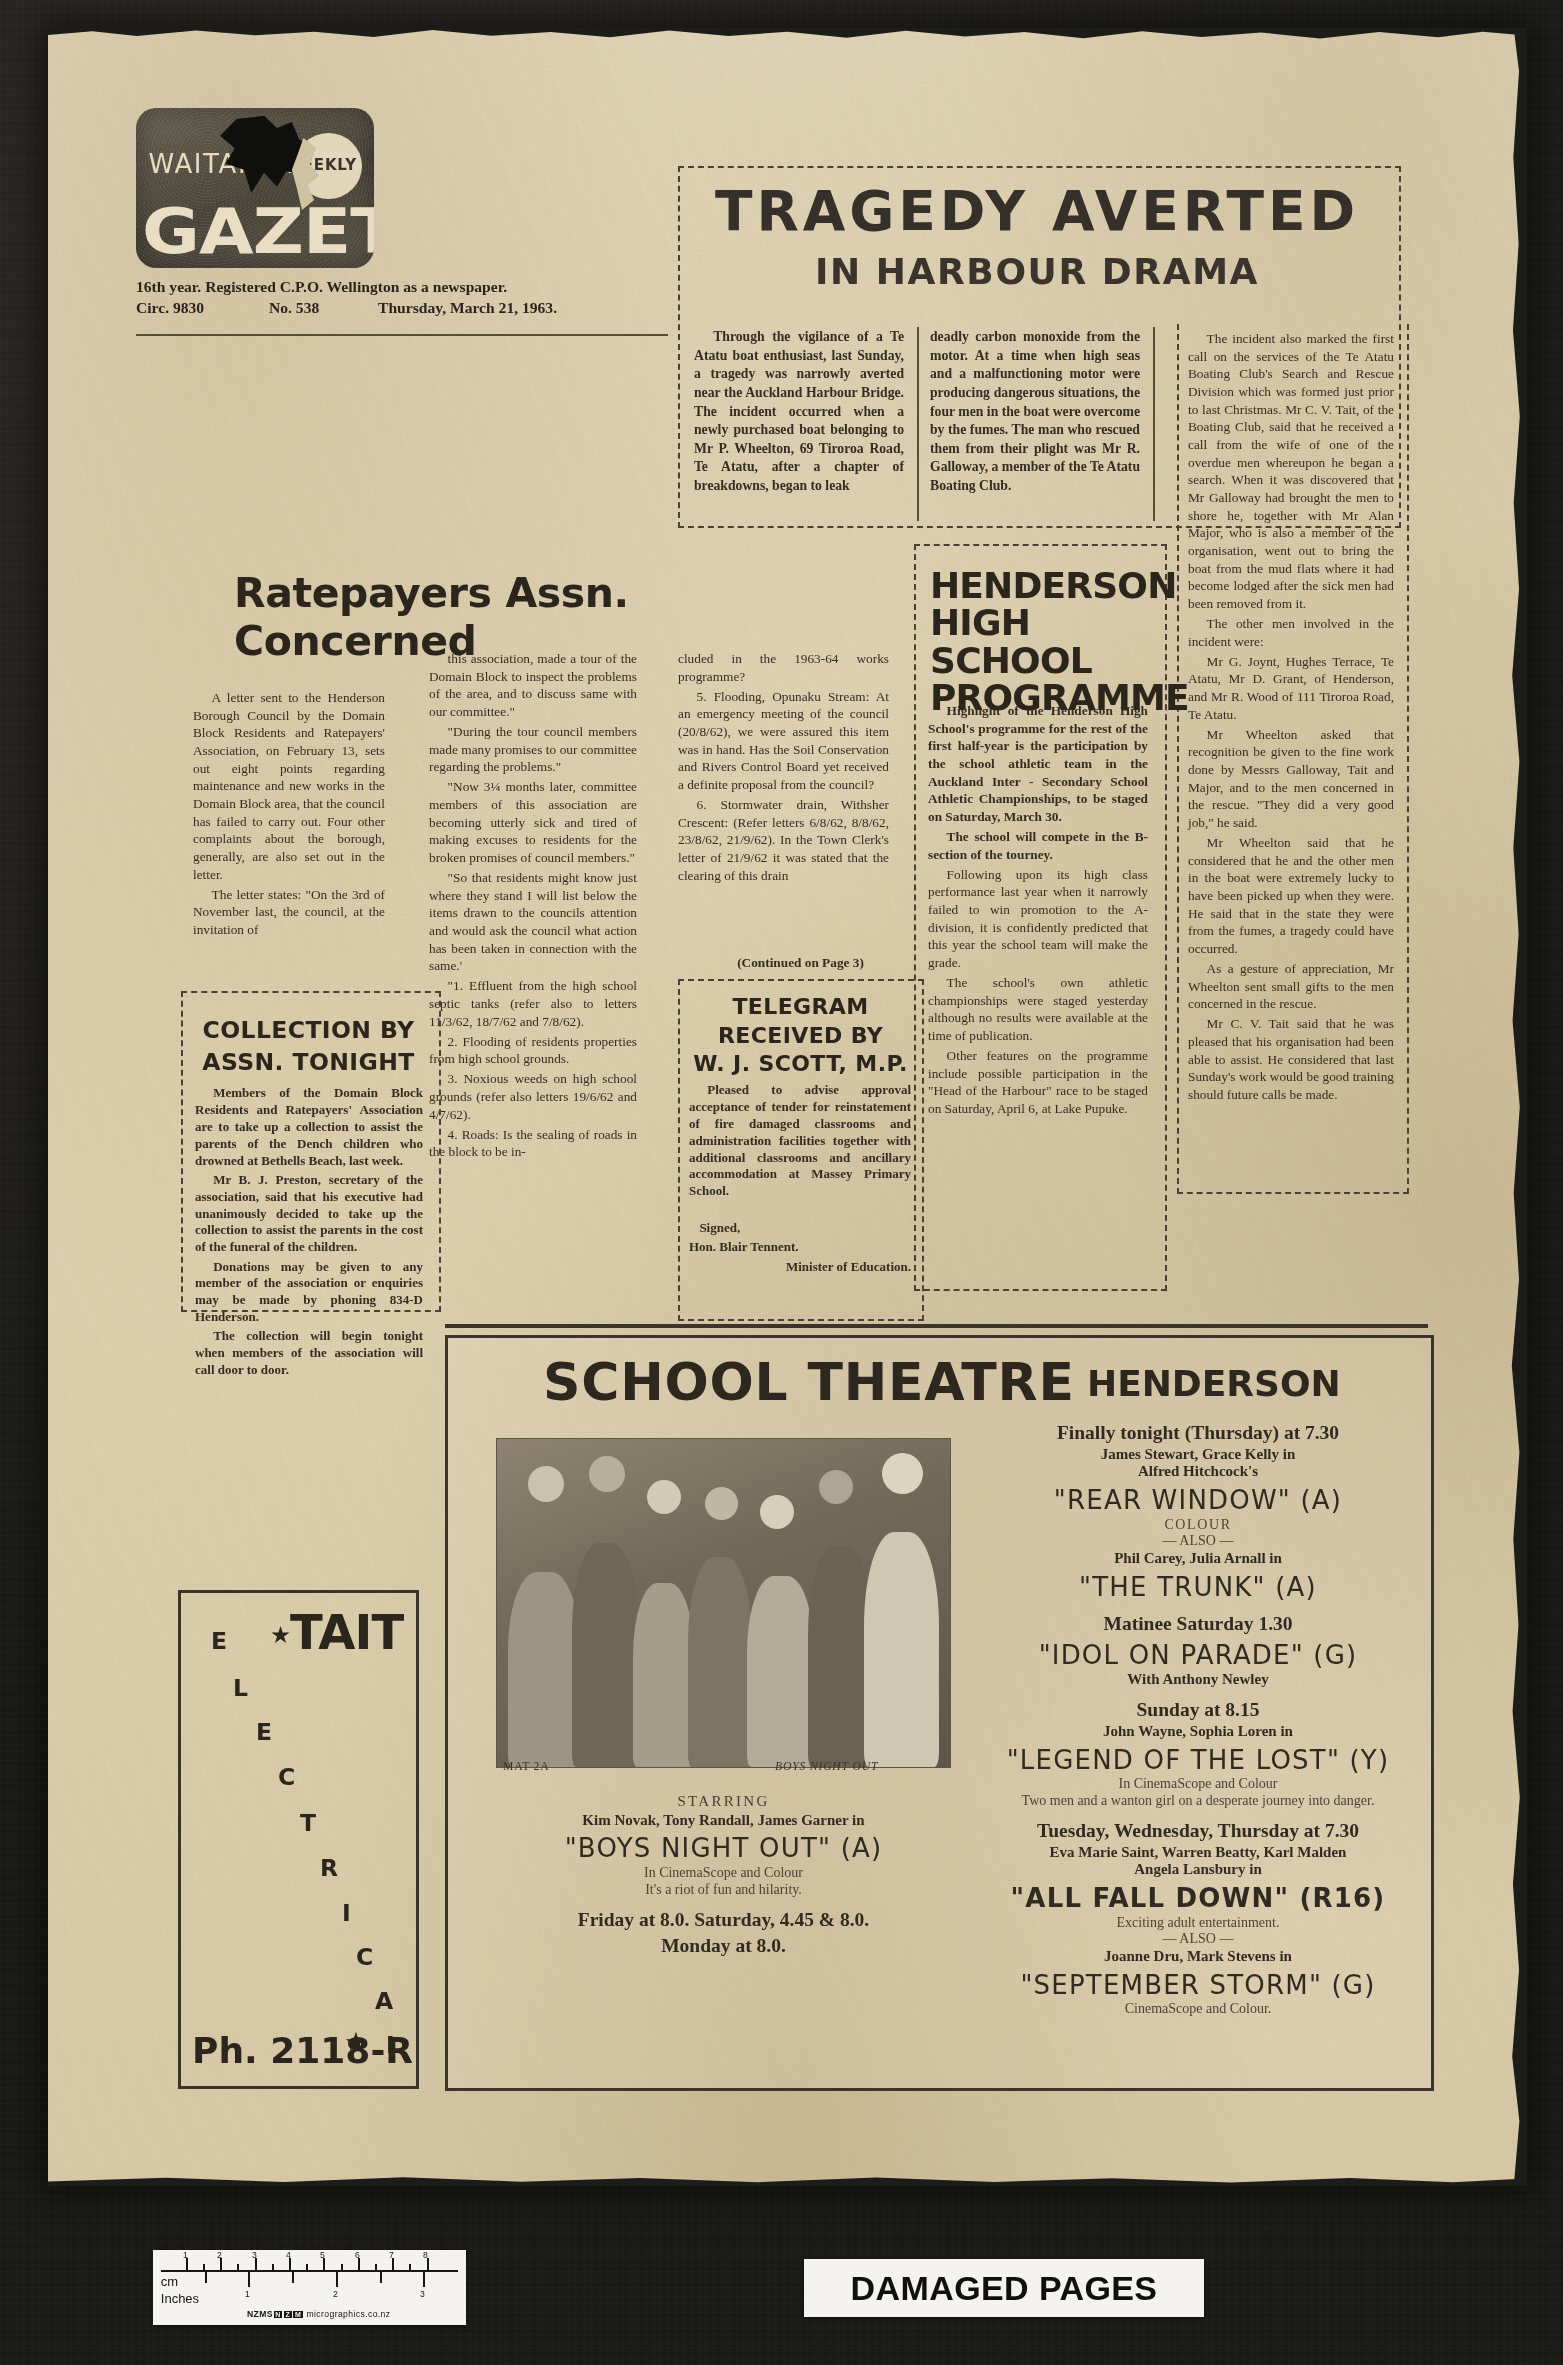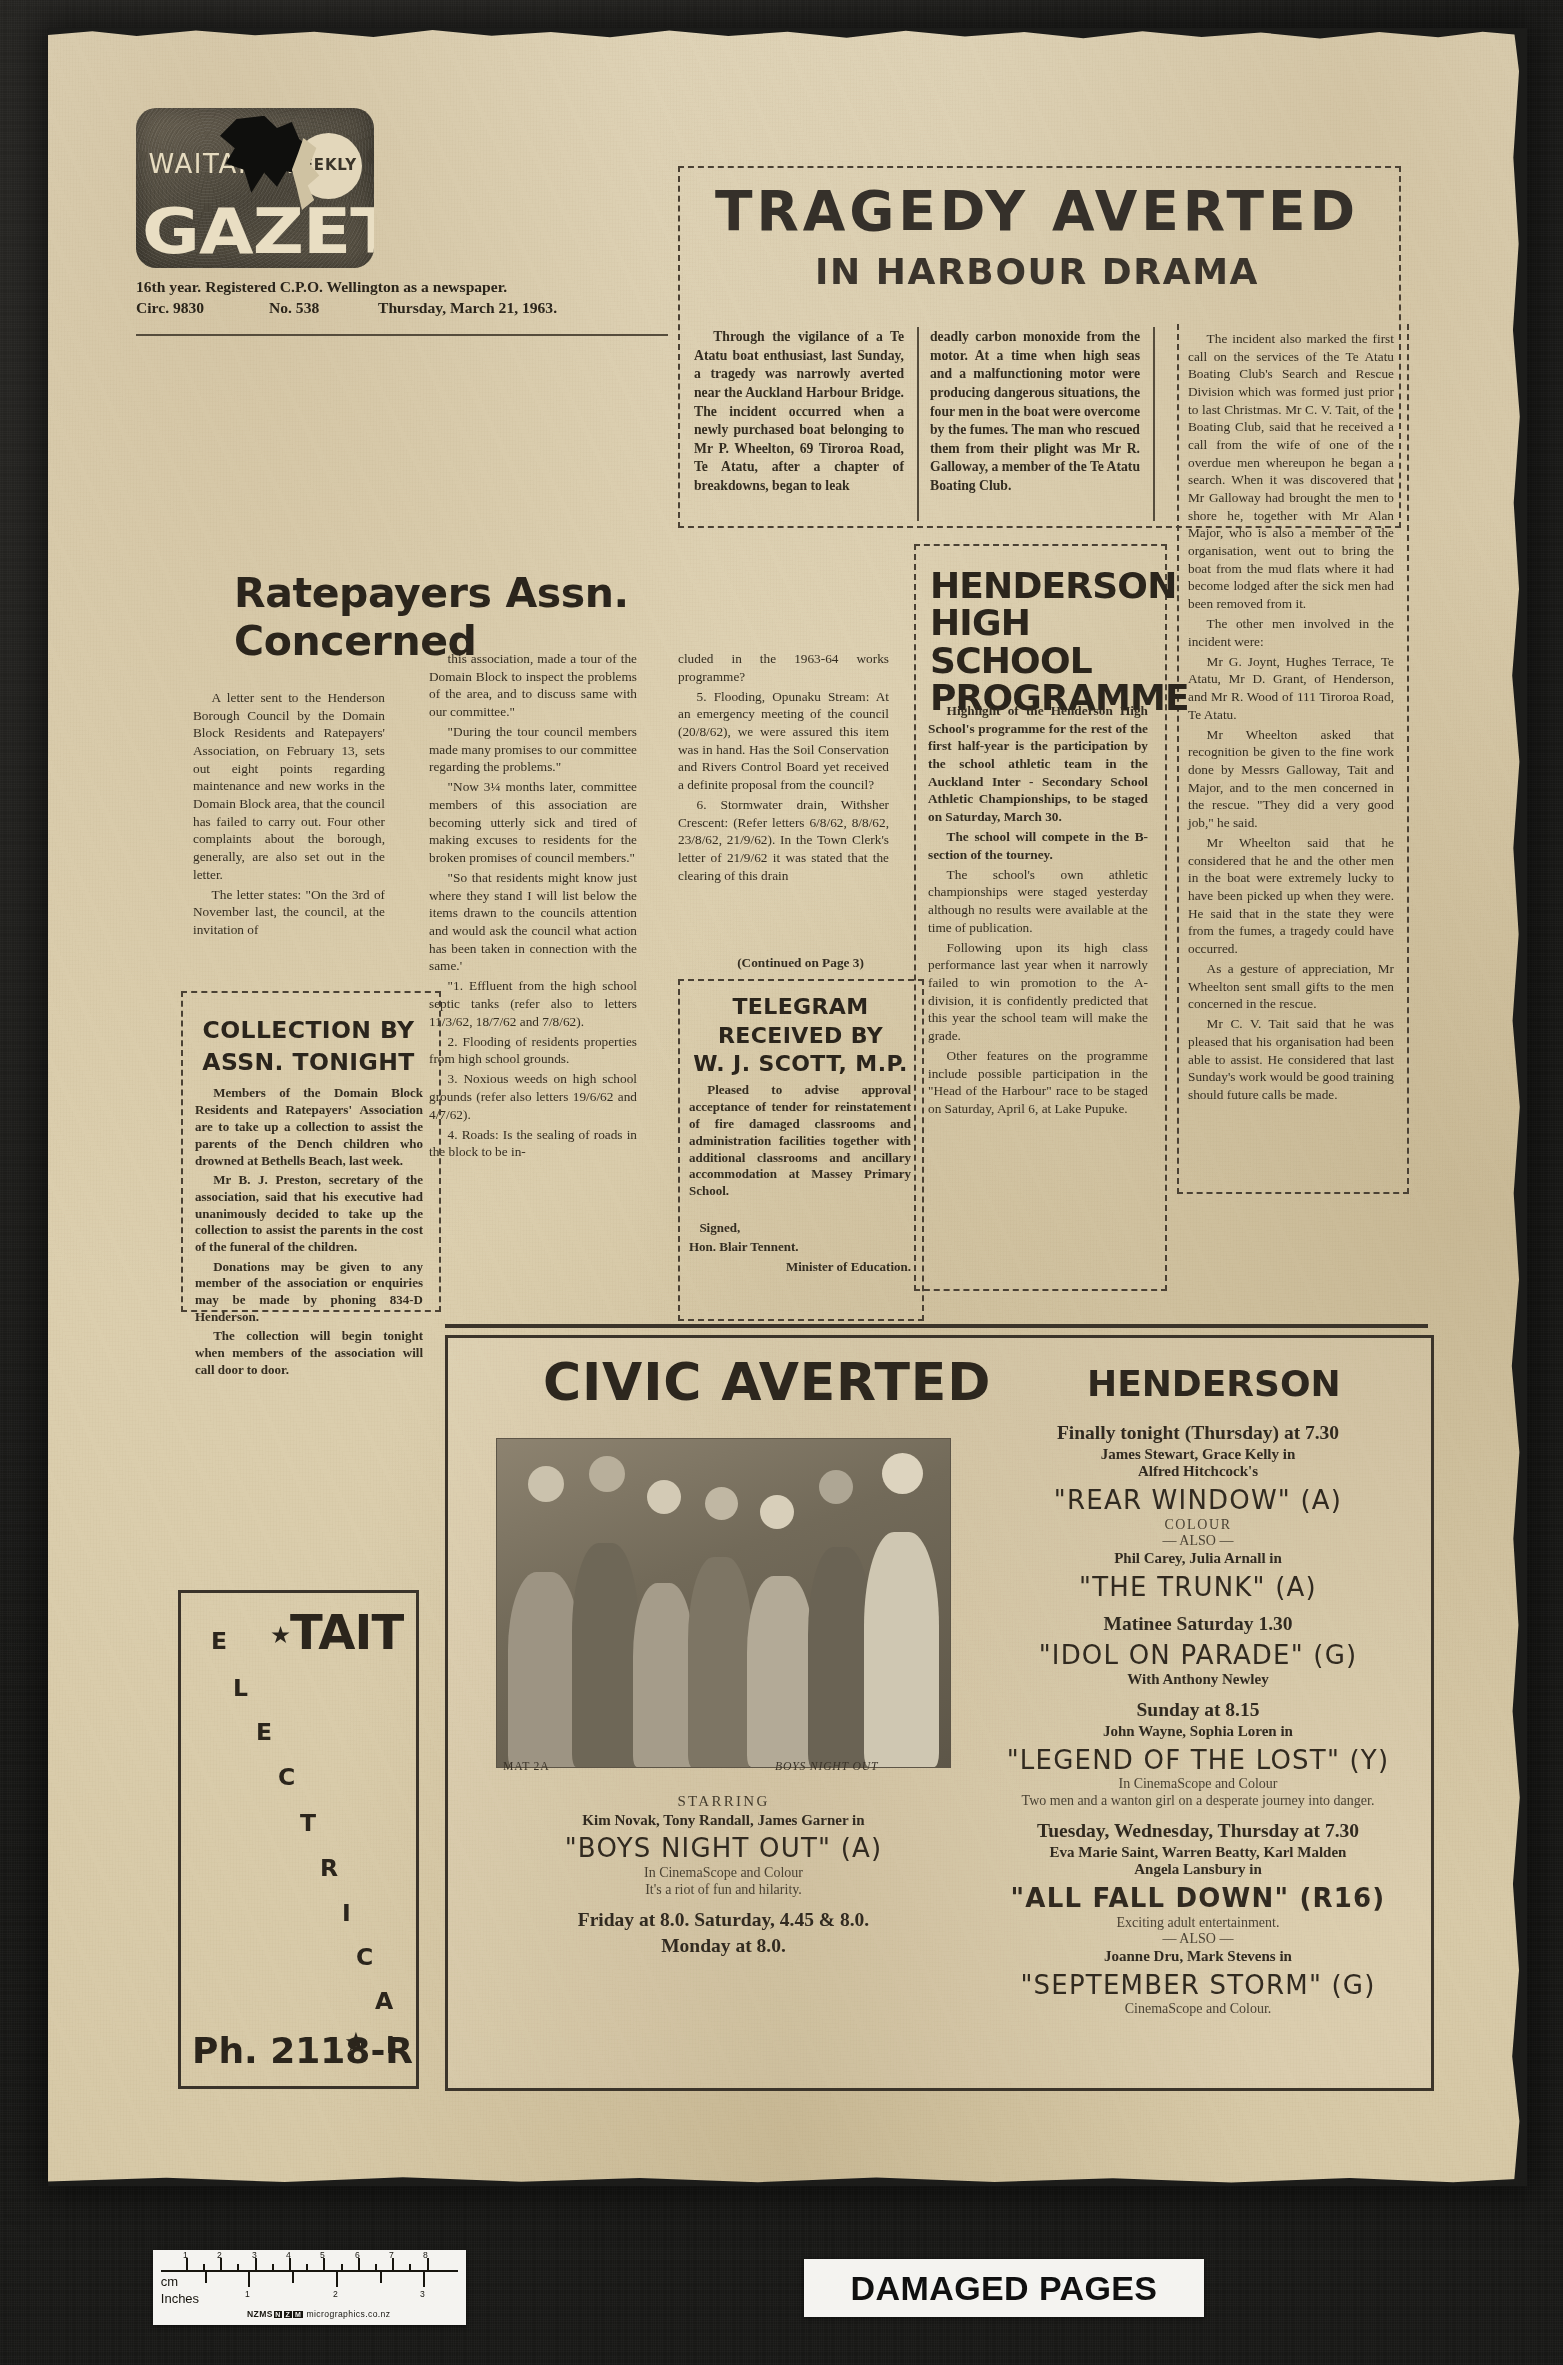--- a/index.html
+++ b/index.html
@@ -231,22 +231,22 @@
 
   <div class="dashbox" style="left:866px;top:516px;width:249px;height:743px;"></div>
   <div class="h-hhs">
     <span class="blk">HENDERSON</span>
     <span class="blk">HIGH SCHOOL</span>
     <span class="blk">PROGRAMME</span>
   </div>
   <div class="col c-body" style="left:880px;top:674px;width:220px;">
     <p style="font-weight:700">Highlight of the Henderson High School's programme for the rest of the first half-year is the participation by the school athletic team in the Auckland Inter - Secondary School Athletic Championships, to be staged on Saturday, March 30.</p>
     <p style="font-weight:700">The school will compete in the B-section of the tourney.</p>
+    <p>Following upon its high class performance last year when it narrowly failed to win promotion to the A-division, it is confidently predicted that this year the school team will make the grade.</p>
     <p>The school's own athletic championships were staged yesterday although no results were available at the time of publication.</p>
-    <p>Following upon its high class performance last year when it narrowly failed to win promotion to the A-division, it is confidently predicted that this year the school team will make the grade.</p>
     <p>Other features on the programme include possible participation in the "Head of the Harbour" race to be staged on Saturday, April 6, at Lake Pupuke.</p>
   </div>
 
   <div class="dashbox" style="left:133px;top:963px;width:256px;height:317px;"></div>
   <div class="h-collection">
     <span class="blk">COLLECTION BY</span>
     <span class="blk">ASSN. TONIGHT</span>
   </div>
   <div class="col c-small" style="left:147px;top:1057px;width:228px;font-weight:700;">
     <p>Members of the Domain Block Residents and Ratepayers' Association are to take up a collection to assist the parents of the Dench children who drowned at Bethells Beach, last week.</p>
@@ -264,21 +264,21 @@
   <div class="col c-small" style="left:641px;top:1054px;width:222px;font-weight:700;">
     <p>Pleased to advise approval acceptance of tender for reinstatement of fire damaged classrooms and administration facilities together with additional classrooms and ancillary accommodation at Massey Primary School.</p>
     <p style="text-indent:0.8em;margin-top:20px">Signed,</p>
     <p style="text-align:left;text-indent:0">Hon. Blair Tennent.</p>
     <p style="text-align:right;text-indent:0">Minister of Education.</p>
   </div>
 
   <div class="rule-thick" style="left:397px;top:1296px;width:983px;"></div>
 
   <div class="civic">
-    <div class="civic-title">CIVIC AVERTED</div>
+    <div class="civic-title">SCHOOL THEATRE</div>
     <div class="civic-hend">HENDERSON</div>
 
     <div class="civic-photo">
       <div class="fig" style="left:11px;width:72px;height:195px;background:#9d9483;"></div>
       <div class="fig" style="left:75px;width:67px;height:224px;background:#6e6757;"></div>
       <div class="fig" style="left:136px;width:61px;height:184px;background:#a59c8a;"></div>
       <div class="fig" style="left:191px;width:64px;height:210px;background:#7d7564;"></div>
       <div class="fig" style="left:250px;width:67px;height:191px;background:#b3aa97;"></div>
       <div class="fig" style="left:311px;width:64px;height:220px;background:#6a6354;"></div>
       <div class="fig" style="left:367px;width:75px;height:235px;background:#cfc7b2;"></div>

